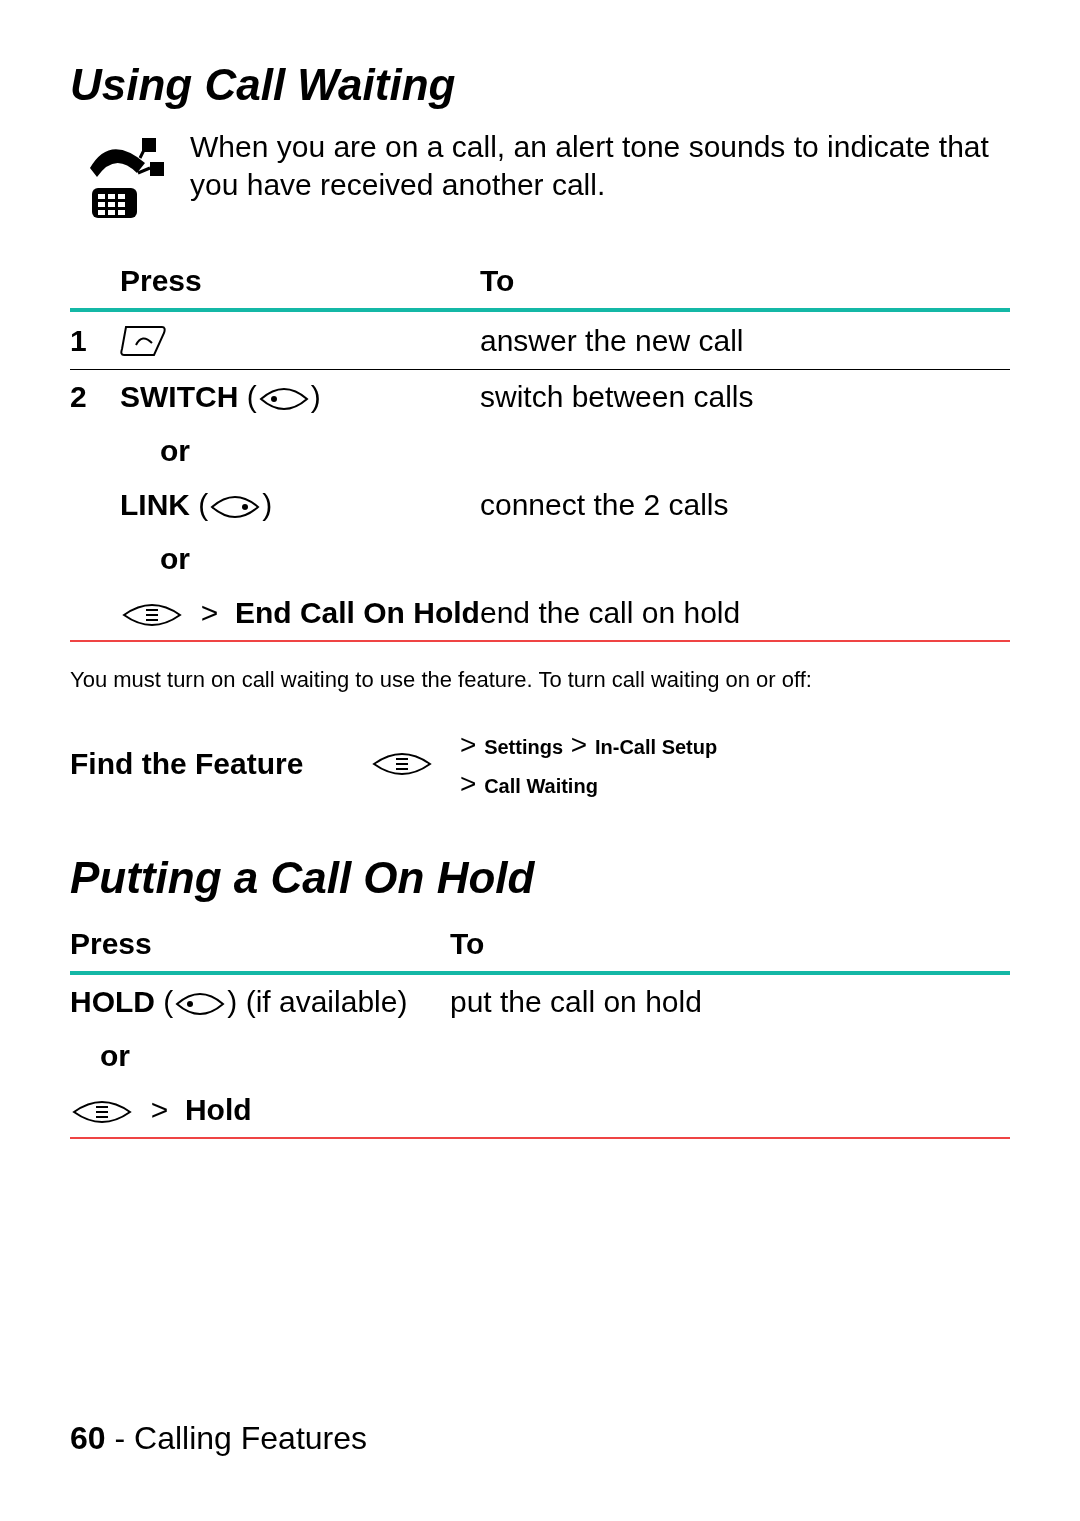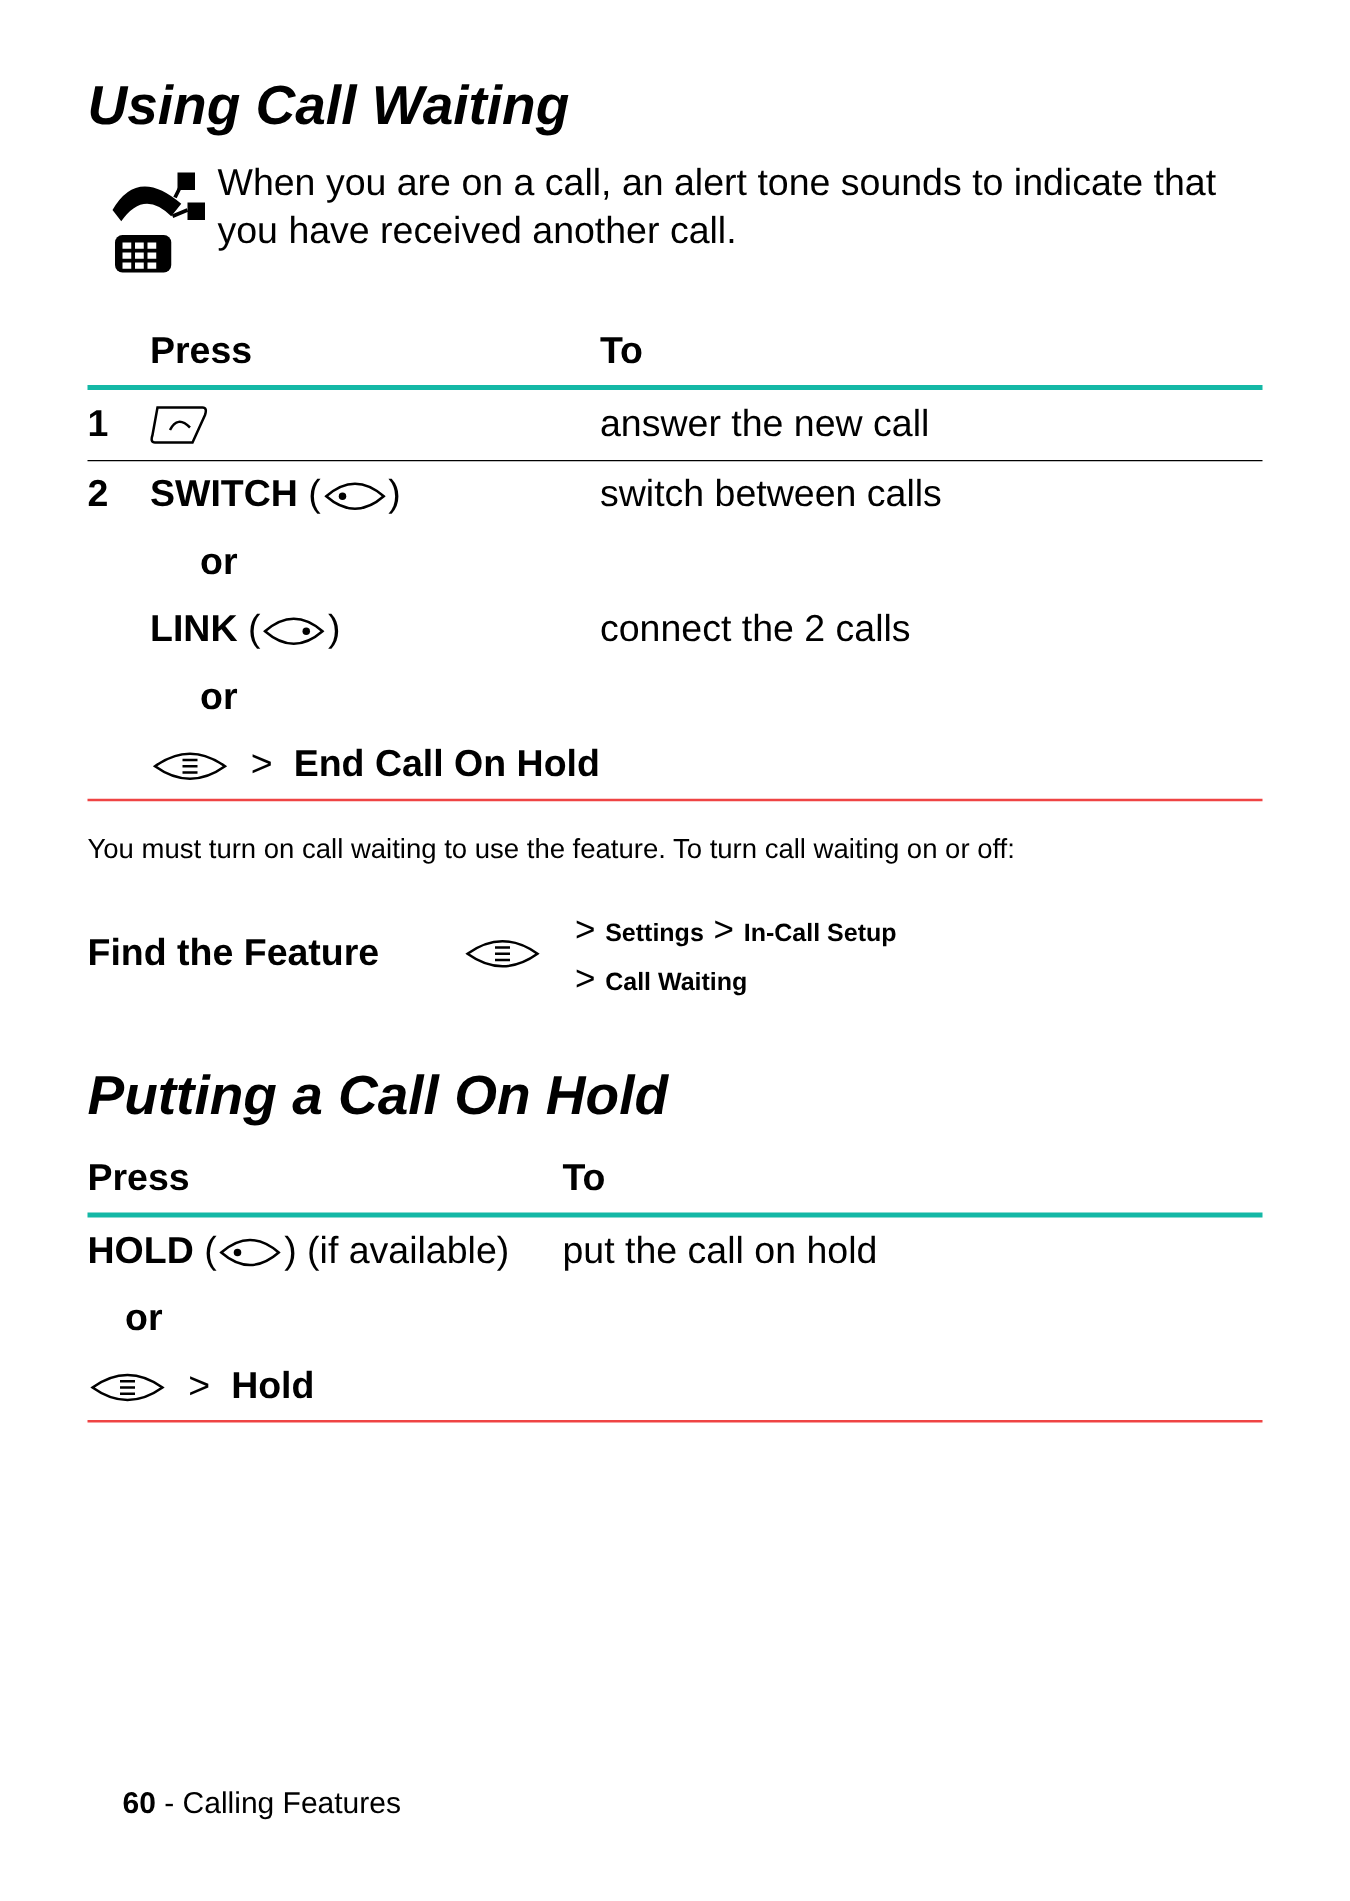--- a/index.html
+++ b/index.html
@@ -21,21 +21,21 @@
     font-family: Arial, Helvetica, sans-serif;
     font-style: italic;
     font-weight: 700;
     font-size: 44px;
     margin: 0 0 18px 0;
   }
 
   .intro-row {
     display: flex;
     align-items: flex-start;
-    gap: 4px;
+    gap: 20px;
     margin-bottom: 30px;
   }
 
   .intro-text {
     font-size: 30px;
     font-family: Arial, Helvetica, sans-serif;
     line-height: 1.25;
     flex: 1;
   }
 
@@ -94,22 +94,21 @@
   .find-feature .path {
     font-size:28px;
     line-height:1.4;
   }
   .path .cond { font-size:20px }
 
   .footer {
     position:absolute;
     bottom:40px;
     left:70px;
-    font-size:24px;
-    margin-left:28px;
+    font-size:32px;
   }
   .footer .pg { font-weight:700 }
 
   
   .key-wrap { display:inline-flex; align-items:center; gap:6px; vertical-align:middle }
 </style>
 </head>
 <body>
 
 <div class="page">
@@ -212,20 +211,21 @@
               <g stroke="#000" stroke-width="2">
                 <line x1="26" y1="9" x2="38" y2="9"></line>
                 <line x1="26" y1="14" x2="38" y2="14"></line>
                 <line x1="26" y1="19" x2="38" y2="19"></line>
               </g>
             </svg>
         </span>
         <span>&nbsp;</span><span>&gt;</span><span>&nbsp;</span>
         <span class="cond">End Call On Hold</span>
       </div>
+      <div class="col-to">end the call on hold</div>
     </div>
   </div>
 
   <div class="para">You must turn on call waiting to use the feature. To turn call waiting on or off:</div>
 
   <div class="find-feature">
     <div class="lbl">Find the Feature</div>
     <div class="icon-col">
       <span class="key-wrap">
         <svg width="64" height="28" viewBox="0 0 64 28">

